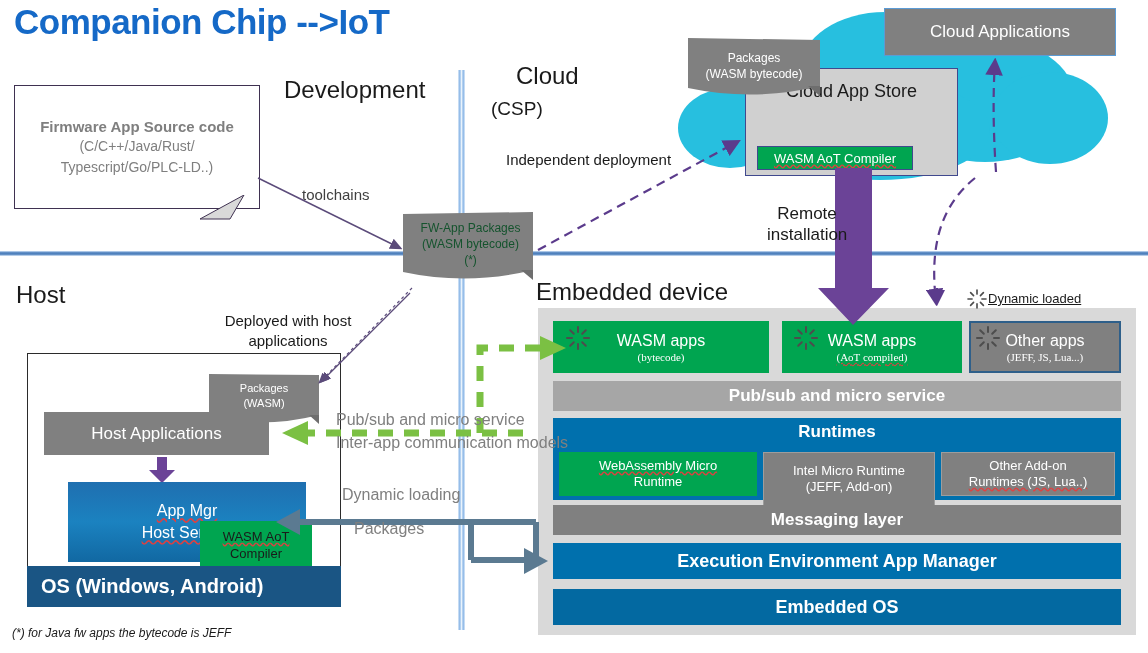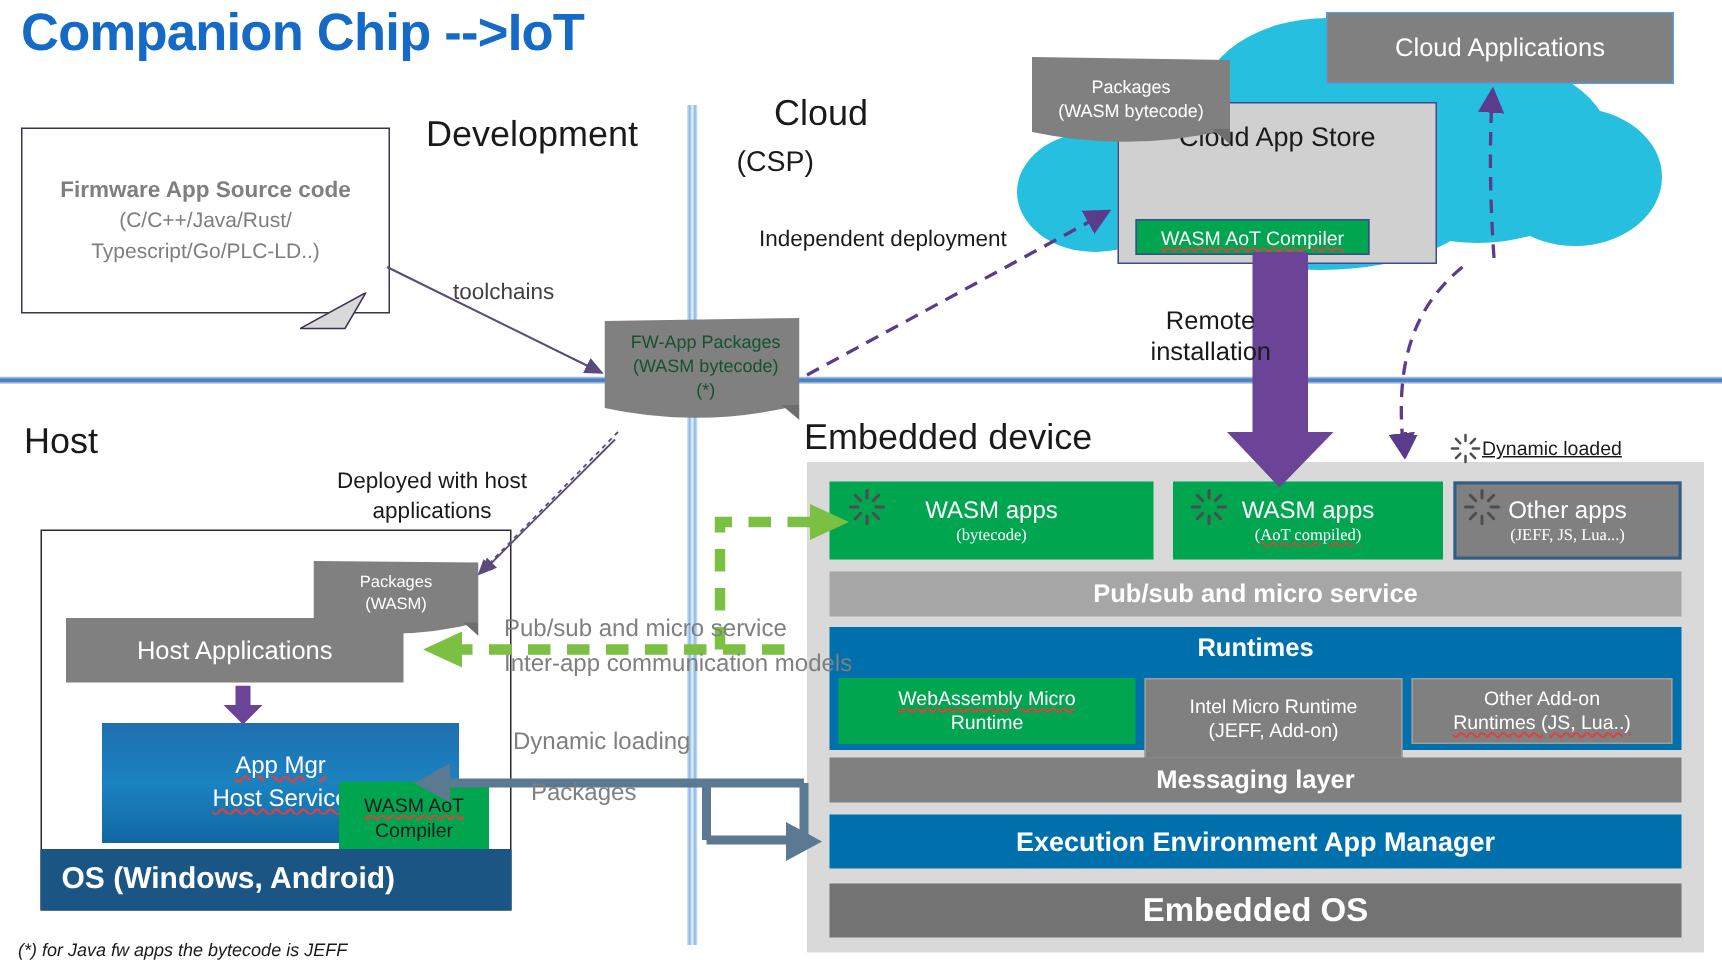--- a/index.html
+++ b/index.html
@@ -77,42 +77,42 @@
     color: #ffffff; font-size: 12px; line-height: 1.3;
   }
 
   
   #host-frame { left: 27px; top: 353px; width: 314px; height: 254px; border: 1px solid #2b2b2b; background:#fff; }
   #host-apps  { left: 44px; top: 412px; width: 225px; height: 43px; font-size: 17px; }
   #host-pkg   { left: 209px; top: 374px; width: 110px; height: 50px; color:#fff; font-size: 11px; line-height: 1.3; }
   #app-mgr    { left: 44px; top: 482px; width: 238px; height: 80px;
                 background: linear-gradient(to bottom,#1f6fb0 0%,#1b82c0 50%,#1168a2 100%);
                 color: #ffffff; font-size: 16px; line-height: 1.35; margin-left: 24px; }
-  #aot-host   { left: 226px; top: 521px; width: 100px; height: 50px; background:#00a550; color:#1a1a1a; font-size: 13px; line-height:1.3; }
+  #aot-host   { left: 200px; top: 521px; width: 112px; height: 50px; background:#00a550; color:#1a1a1a; font-size: 13px; line-height:1.3; }
   #host-os    { left: 27px; top: 566px; width: 314px; height: 41px; background:#1a5584; color:#fff;
                 font-size: 20px; font-weight: bold; display:flex; align-items:center; padding-left: 14px; }
   #purple-arrow-host { left: 148px; top: 457px; width: 28px; height: 26px; }
 
   
   #emb-panel { left: 538px; top: 308px; width: 598px; height: 327px; background: #d9d9d9; }
   #emb-apps-1 { left: 553px; top: 321px; width: 216px; height: 52px; }
   #emb-apps-2 { left: 782px; top: 321px; width: 180px; height: 52px; }
   #emb-apps-3 { left: 969px; top: 321px; width: 152px; height: 52px; background:#808080; border: 2px solid #2e5f8a; }
   .app-main { font-size: 16px; }
   .app-sub  { font-size: 11px; margin-top: 1px; font-family: Liberation Serif, serif; }
   #emb-pubsub { left: 553px; top: 381px; width: 568px; height: 30px; background:#a6a6a6; color:#fff;
                 font-size: 17px; font-weight: bold; }
   #emb-runtimes-wrap { left: 553px; top: 418px; width: 568px; height: 82px; background:#0070ad; }
   #emb-runtimes-title { left: 553px; top: 420px; width: 568px; height: 24px; color:#fff; font-size: 17px; font-weight: bold; }
   #rt-1 { left: 559px; top: 452px; width: 198px; height: 44px; background:#00a550; color:#fff; font-size: 13px; line-height:1.25; }
   #rt-2 { left: 763px; top: 452px; width: 172px; height: 54px; background:#808080; color:#fff; font-size: 13px; line-height:1.25; border:1px solid #9d9d9d; }
   #rt-3 { left: 941px; top: 452px; width: 174px; height: 44px; background:#808080; color:#fff; font-size: 13px; line-height:1.25; border:1px solid #9d9d9d; }
   #emb-msg { left: 553px; top: 505px; width: 568px; height: 30px; background:#808080; color:#fff; font-size: 17px; font-weight:bold; }
   #emb-eeam { left: 553px; top: 543px; width: 568px; height: 36px; background:#0070ad; color:#fff; font-size: 18px; font-weight:bold; }
-  #emb-os  { left: 553px; top: 589px; width: 568px; height: 36px; background:#737373; color:#fff; font-size: 22px; font-weight:bold; }
+  #emb-os  { left: 553px; top: 589px; width: 568px; height: 36px; background:#0369a1; color:#fff; font-size: 18px; font-weight:bold; }
 
   
   .lbl { font-size: 14px; color: #404040; white-space: nowrap; }
   .lbl-gray { font-size: 16px; color: #7f7f7f; white-space: nowrap; }
   #footnote { left: 12px; top: 626px; font-size: 12px; font-style: italic; color: #1a1a1a; }
   #dyn-legend { left: 988px; top: 291px; font-size: 13px; color:#1a1a1a;text-decoration:underline; }
 
   svg.overlay { position: absolute; left:0; top:0; width: 1148px; height: 653px; pointer-events: none; }
   .u { text-decoration: underline; text-decoration-color: #e04040; text-decoration-style: wavy; }
 </style>

